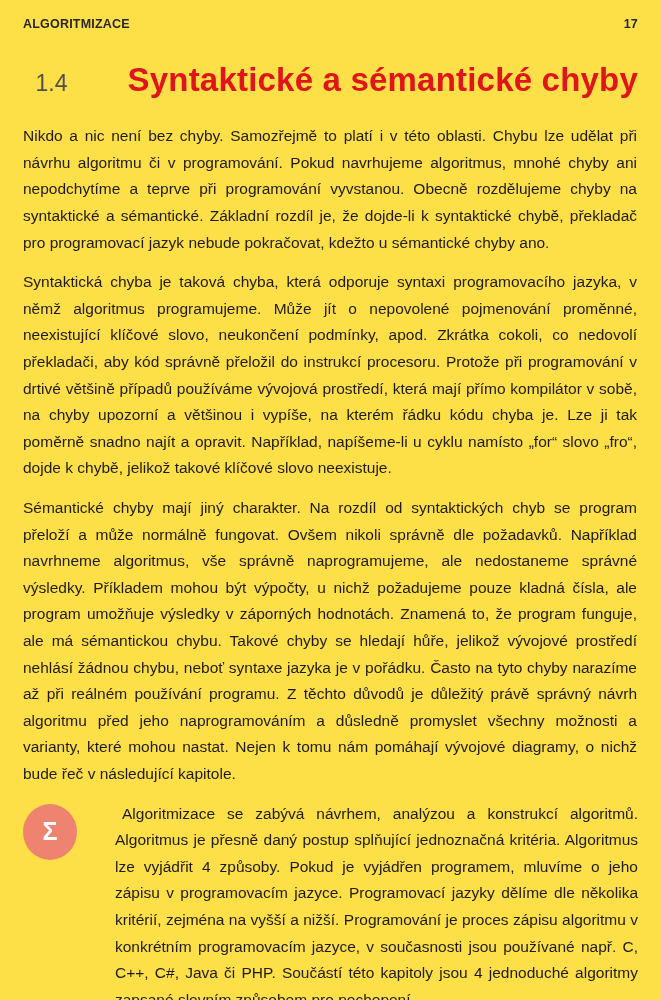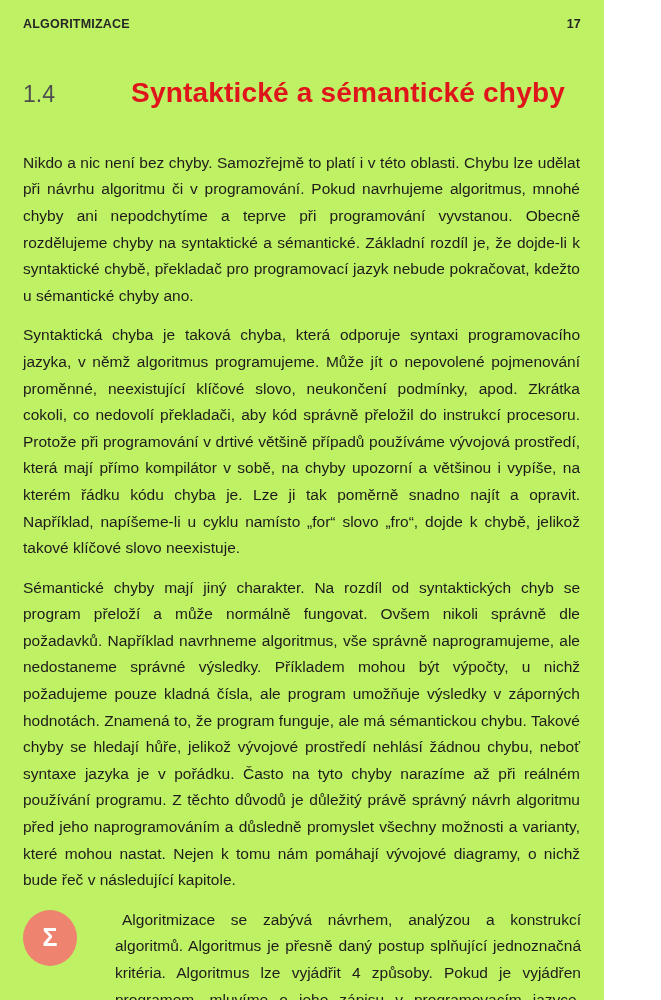--- a/index.html
+++ b/index.html
@@ -1,39 +1,40 @@
 <!DOCTYPE html>
 <html lang="cs"><head>
 <meta charset="utf-8">
 <style>
   html,body{margin:0;padding:0;background:#ffffff;}
   .page{
     position:relative;
-    width:604px;height:1000px;
-    background:#bef264;
+    width:661px;height:1000px;
+    background:#fde047;
     font-family:"Liberation Sans", sans-serif;
     color:#1f1b1a;
     box-sizing:border-box;
     padding:17px 23px 0 23px;
     overflow:hidden;
   }
   .hdr{
     display:flex;justify-content:space-between;align-items:baseline;
     font-size:12.5px;font-weight:bold;color:#262626;letter-spacing:.2px;
   }
   .title-row{
     display:flex;align-items:baseline;
     margin-top:31px;
+    justify-content:flex-end;
   }
   .sec-num{
     width:92px;flex:0 0 92px;
     font-size:23px;color:#4f4f4f;font-weight:normal;
   }
   .sec-title{
-    margin:16px;font-size:28px;line-height:1.1;font-weight:bold;
+    margin:0;font-size:33px;line-height:1.1;font-weight:bold;
     color:#e0151b;letter-spacing:.2px;
   }
   .body-text{
     font-size:15.5px;line-height:26.6px;text-align:justify;
     margin:0 1px 13px 0;color:#1f1b1a;
   }
   .body-text.first{margin-top:25px;}
   .callout{
     display:flex;align-items:flex-start;
     margin-top:6px;

